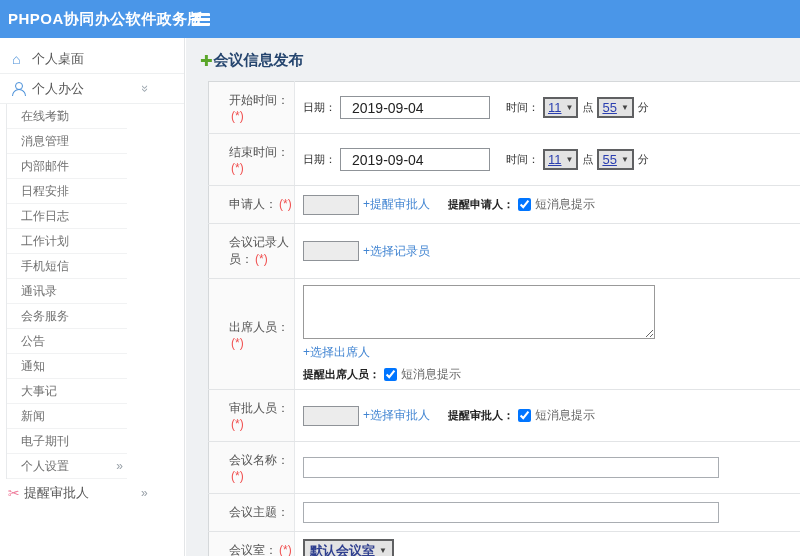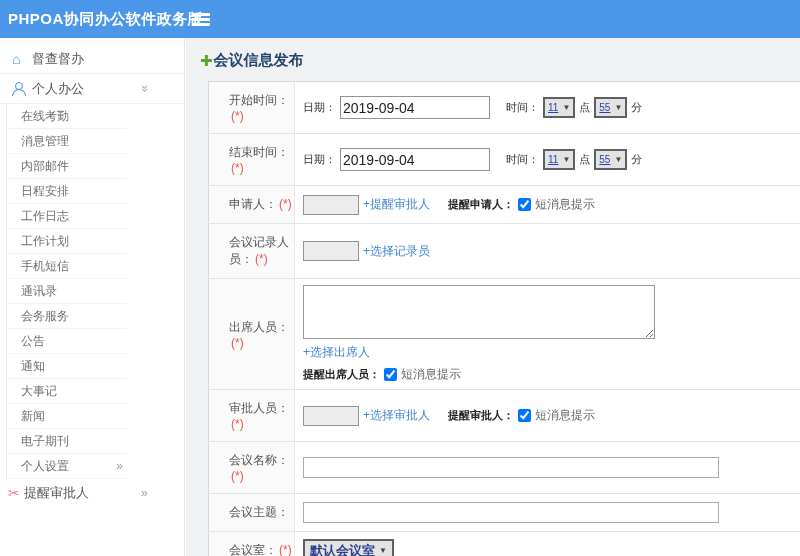--- a/index.html
+++ b/index.html
@@ -48,25 +48,25 @@
     border-top:1px solid #d5d8da; border-left:1px solid #d5d8da; border-collapse:collapse; }
   .frow { display:table-row; }
   .fcell-l { display:table-cell; width:86px; background:#fafafa;
     border-bottom:1px solid #e2e4e6; border-right:1px solid #e6e8ea;
     padding:10px 2px 10px 20px; font-size:12px; color:#555; vertical-align:middle; }
   .fcell-r { display:table-cell; border-bottom:1px solid #e2e4e6;
     padding:6px 8px; vertical-align:middle; font-size:12px; color:#333; }
   .star { color:#f05050; margin-left:2px; }
   .inline { display:flex; align-items:center; flex-wrap:wrap; gap:4px; }
   .lab { color:#333; font-size:11px; }
-  .date-input { width:150px; height:23px; border:1px solid #8f9398; padding:2px 2px;
+  .date-input { width:150px; height:23px; border:1px solid #8f9398; padding:2px 11px;
     font-size:14px; color:#222; font-family:"Liberation Sans",sans-serif; }
   .gsel { display:inline-flex; align-items:center; background:#e3e3e3;
     border:2px solid #5f6062; padding:0 3px; height:21px; cursor:pointer; }
-  .gsel .val { color:#2b3fb0; text-decoration:underline; font-size:10px; }
+  .gsel .val { color:#2b3fb0; text-decoration:underline; font-size:13px; }
   .gsel .arr { font-size:8px; color:#444; margin-left:4px; }
   .gsel.big { height:23px; padding:0 5px; }
   .gsel.big .val { color:#2f3f8f; font-weight:bold; font-size:13px; }
   .mini-input { width:56px; height:20px; background:#ececec; border:1px solid #8f9398; }
   .link { color:#4285d2; font-size:12px; text-decoration:none; cursor:pointer; }
   .remind { font-weight:bold; color:#222; margin-left:14px; }
   .sms { color:#666; }
   .wide-input { width:416px; height:21px; border:1px solid #a9adb2; padding:2px 4px; font-size:13px; }
   .ta { width:352px; height:54px; border:1px solid #999; resize:both; font-size:12px; }
   .stack { display:flex; flex-direction:column; gap:5px; }
@@ -75,21 +75,21 @@
 <body>
 
 <div class="topbar">
   <div class="topbar-title">PHPOA协同办公软件政务版</div>
   <div class="hamburger"></div>
 </div>
 
 <div class="sidebar">
   <div class="side-item">
     <span class="sicon">⌂</span>
-    <span>督查督办</span>
+    <span>个人桌面</span>
   </div>
   <div class="side-item">
     <span class="sicon user-ico"></span>
     <span>个人办公</span>
     <span class="dbl-chevron">»</span>
   </div>
   <div class="sublist">
     <div class="subitem">
         <span>在线考勤</span>
       </div>

